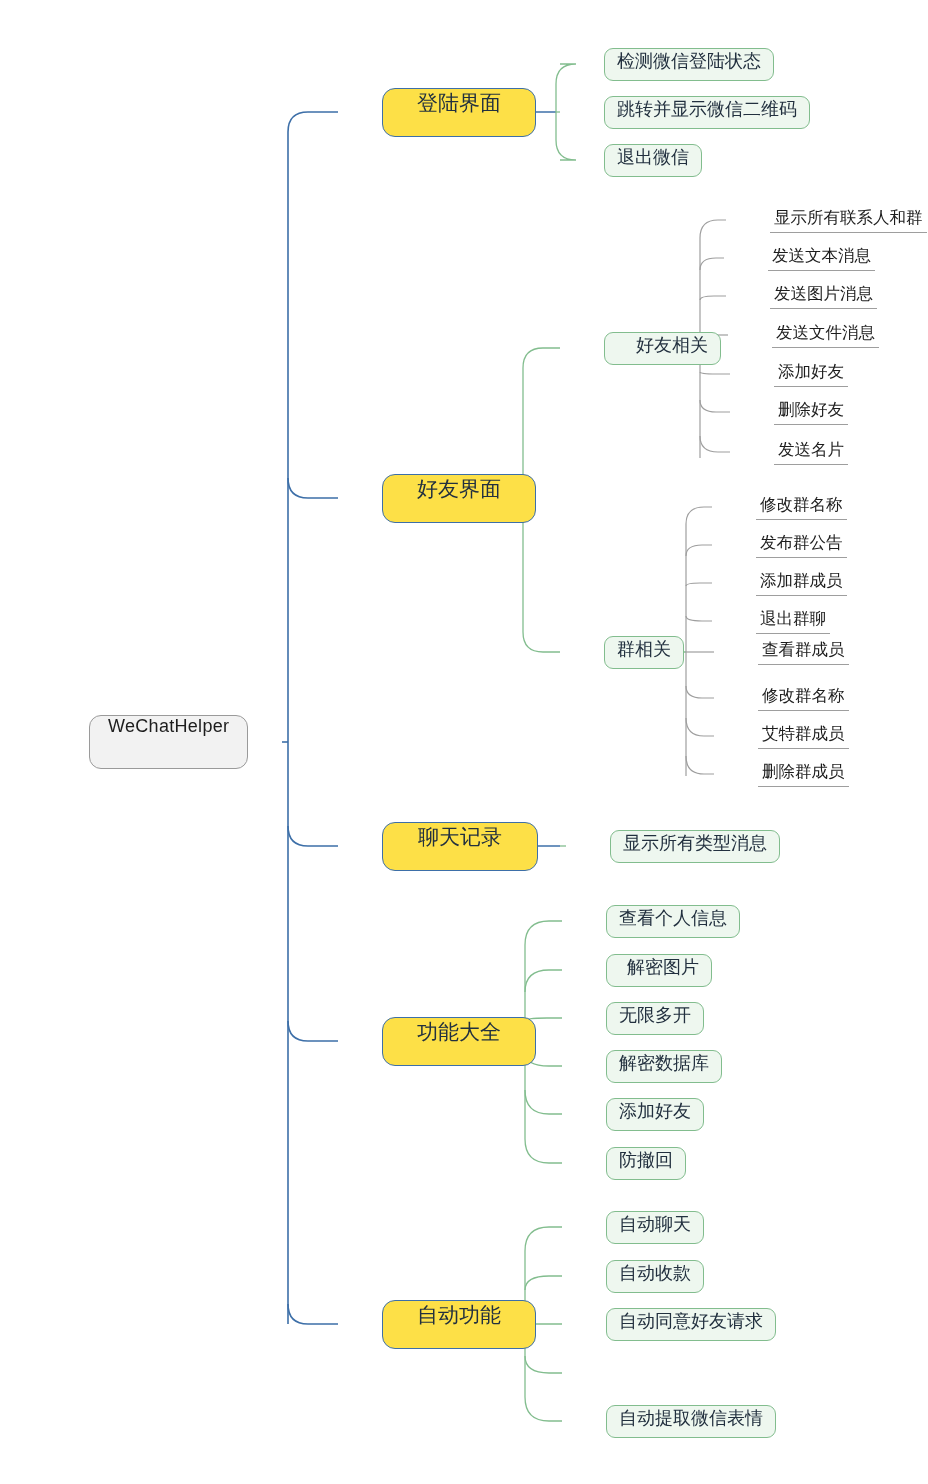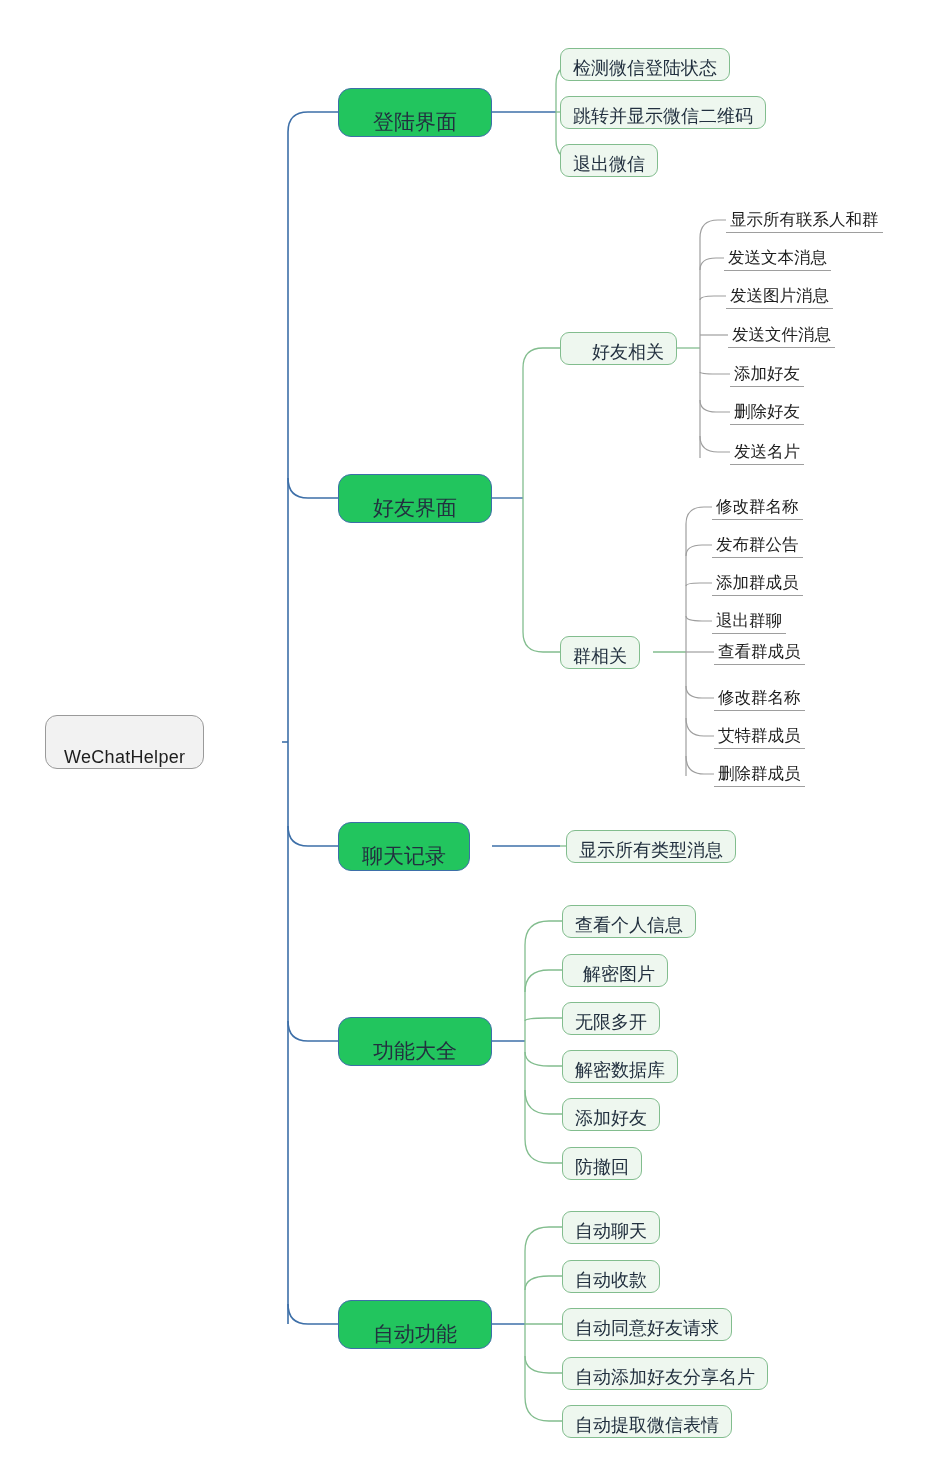--- a/index.html
+++ b/index.html
@@ -24,38 +24,39 @@
     position: absolute;
     left: 0; top: 0;
     width: 928px;
     height: 1484px;
     pointer-events: none;
   }
   .node {
     position: absolute;
     box-sizing: border-box;
     display: flex;
-    align-items: flex-end;
+    align-items: flex-start;
     justify-content: center;
     white-space: nowrap;
+    margin-left: 44px;
   }
   
   .node.root {
     background: #f2f2f2;
     border: 1px solid #9a9a9a;
     border-radius: 12px;
     color: #1d1d1d;
     font-size: 18px;
     padding: 0 18px;
     height: 54px;
     letter-spacing: .3px;
   }
   
   .node.lvl1 {
-    background: #22c55e;
+    background: #fde047;
     border: 1.6px solid #3d6fa8;
     border-radius: 13px;
     color: #22303f;
     font-size: 21px;
     height: 49px;
     padding: 0 32px;
   }
   
   .node.lvl2 {
     background: #eef7ef;
@@ -248,21 +249,21 @@
   <div class="node leaf" style="left:714px; top:685px;">
     <span>修改群名称</span>
   </div>
   <div class="node leaf" style="left:714px; top:723px;">
     <span>艾特群成员</span>
   </div>
   <div class="node leaf" style="left:714px; top:761px;">
     <span>删除群成员</span>
   </div>
 
-  <div class="node lvl1" style="left:338px; top:822px; width:132px;">
+  <div class="node lvl1" style="left:338px; top:822px; width:156px;">
     <span>聊天记录</span>
   </div>
   <div class="node lvl2" style="left:566px; top:830px;">
     <span>显示所有类型消息</span>
   </div>
 
   <div class="node lvl1" style="left:338px; top:1017px; width:154px;">
     <span>功能大全</span>
   </div>
   <div class="node lvl2" style="left:562px; top:905px;">
@@ -289,20 +290,17 @@
   </div>
   <div class="node lvl2" style="left:562px; top:1211px;">
     <span>自动聊天</span>
   </div>
   <div class="node lvl2" style="left:562px; top:1260px;">
     <span>自动收款</span>
   </div>
   <div class="node lvl2" style="left:562px; top:1308px;">
     <span>自动同意好友请求</span>
   </div>
-  <div class="node lvl2" style="left:562px; top:1357px;">
-    <span>自动添加好友分享名片</span>
-  </div>
   <div class="node lvl2" style="left:562px; top:1405px;">
     <span>自动提取微信表情</span>
   </div>
 
 </div>
 
 </body></html>

